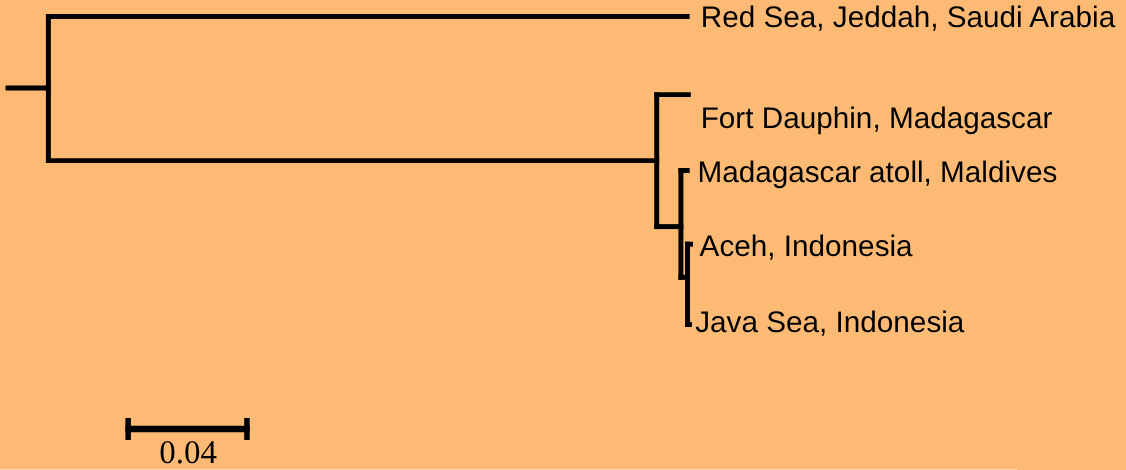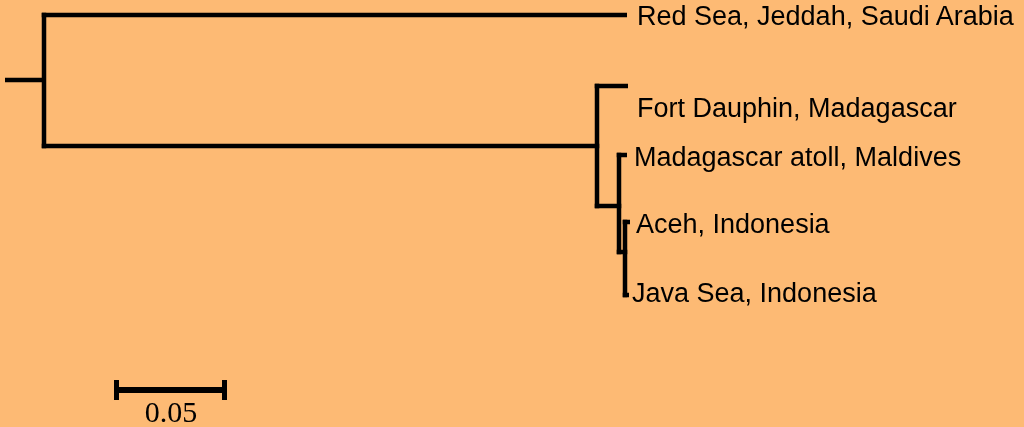--- a/index.html
+++ b/index.html
@@ -75,15 +75,15 @@
   <div class="taxon-label taxon-red-sea">Red Sea, Jeddah, Saudi Arabia</div>
 
   <div class="taxon-label taxon-fort-dauphin">Fort Dauphin, Madagascar</div>
 
   <div class="taxon-label taxon-nilandhoo">Madagascar atoll, Maldives</div>
 
   <div class="taxon-label taxon-aceh">Aceh, Indonesia</div>
 
   <div class="taxon-label taxon-java-sea">Java Sea, Indonesia</div>
 
-  <div class="scale-bar-label">0.05</div>
+  <div class="scale-bar-label">0.04</div>
 
 </div>
 
 </body></html>

